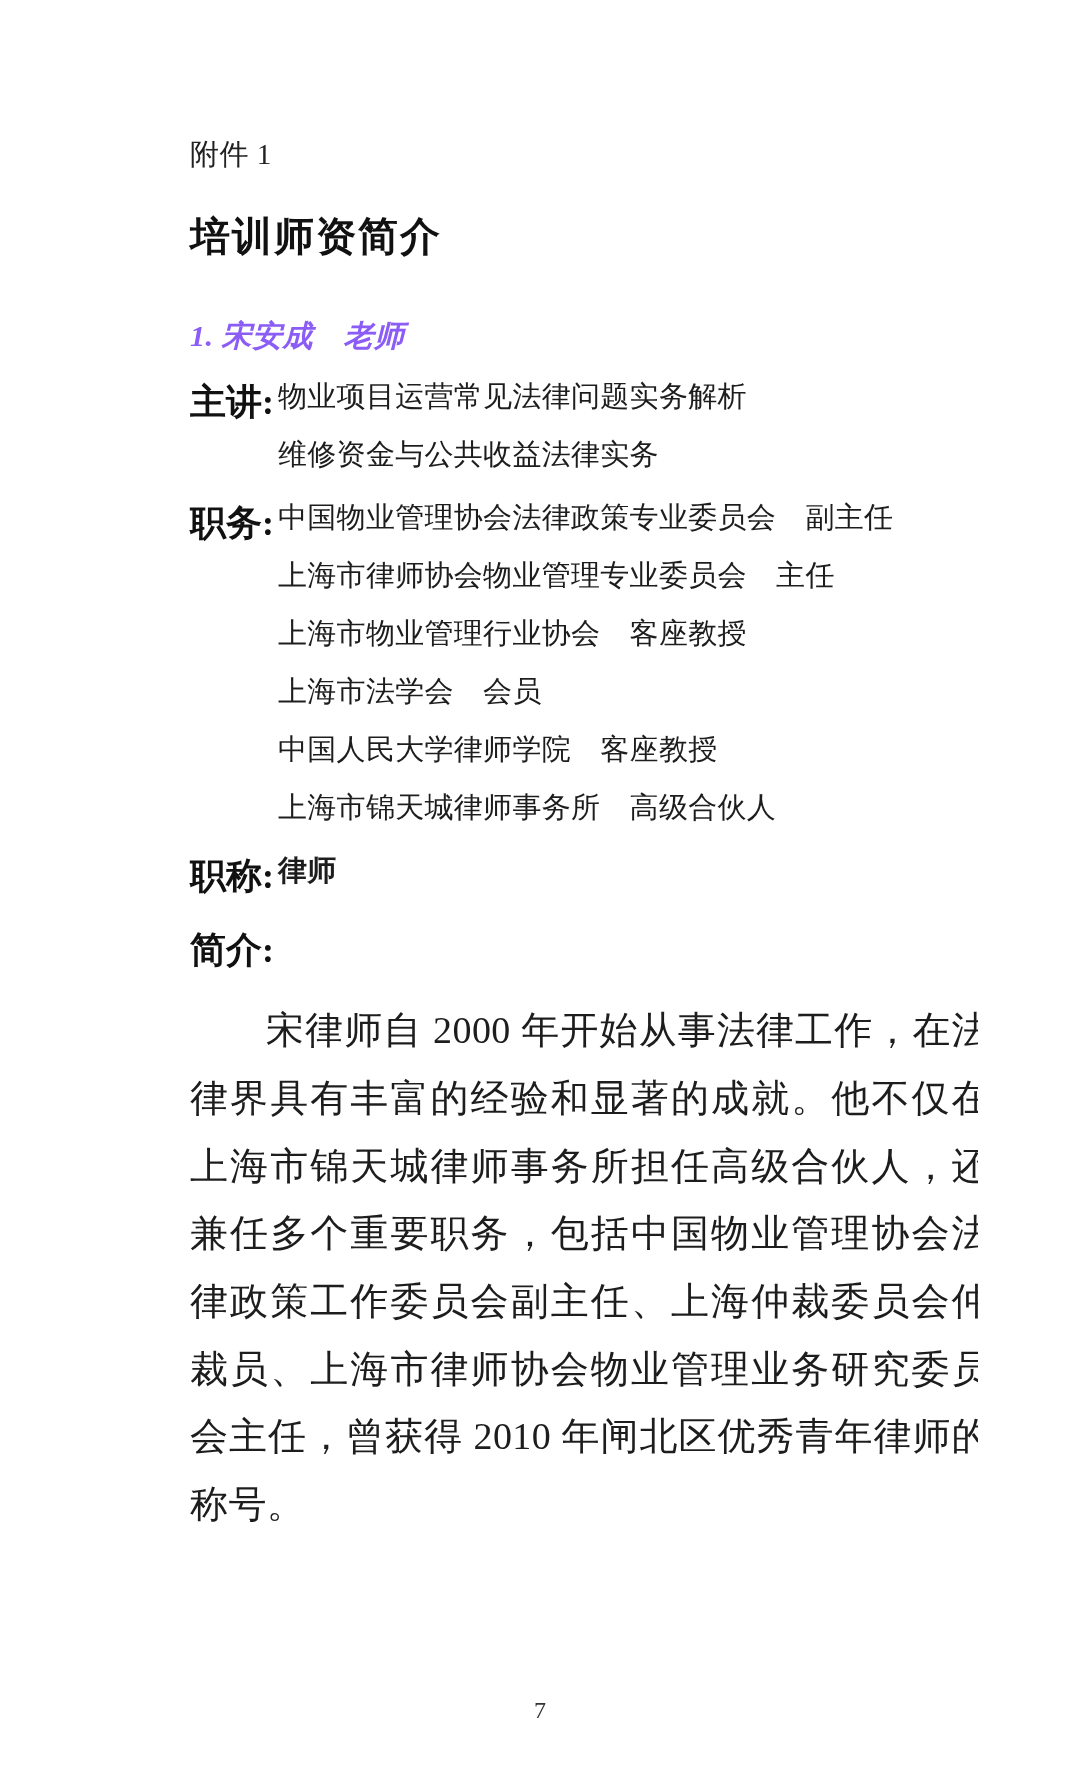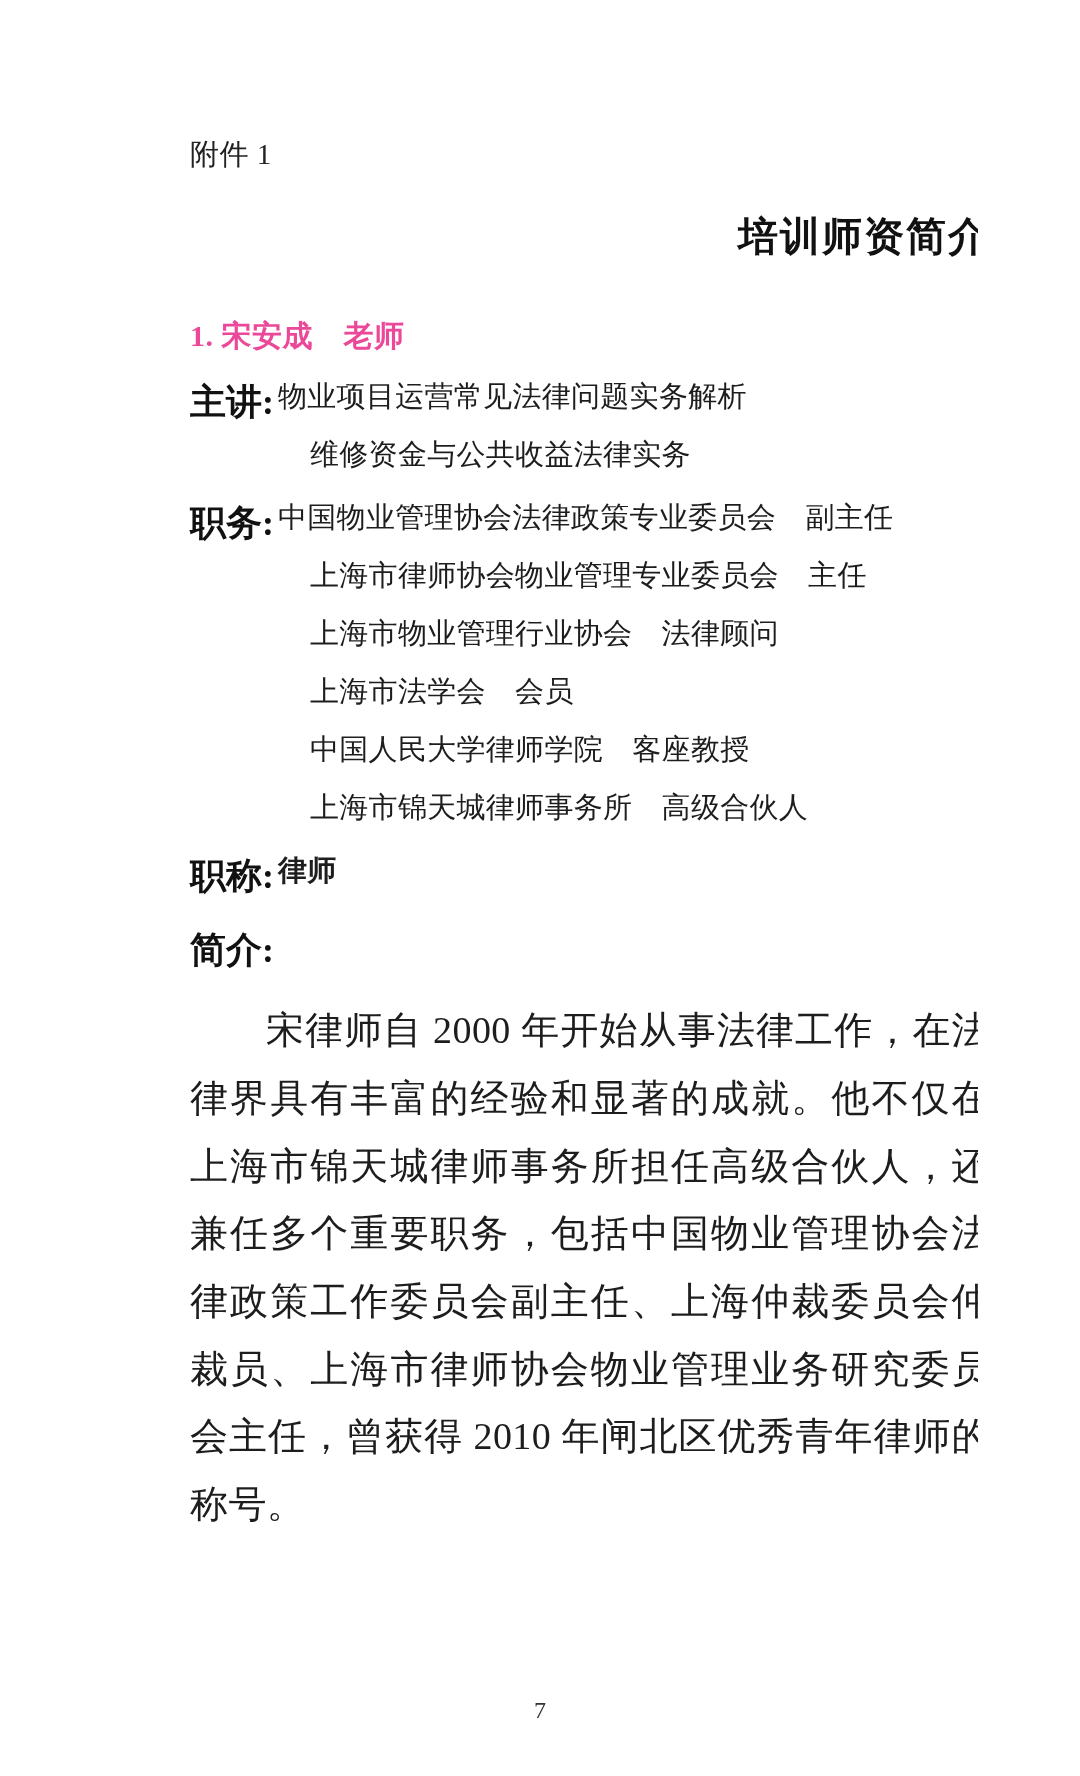--- a/index.html
+++ b/index.html
@@ -31,36 +31,37 @@
   .doc-marker {
     font-size: 29px;
     line-height: 1;
     letter-spacing: 0.5px;
     color: #222;
     padding-top: 140px;
   }
 
   
   .doc-title {
-    text-align: right;
+    text-align: left;
     font-size: 40px;
     font-weight: bold;
     letter-spacing: 2px;
     color: #111;
     margin-top: 40px;
     margin-bottom: 0;
   }
 
   
   .person-heading {
     font-size: 30px;
     font-weight: bold;
     letter-spacing: 0.5px;
-    color: #ec4899;
+    color: #8b5cf6;
     margin-top: 52px;
+    font-style: italic;
   }
 
   
   .field-row {
     display: flex;
     align-items: flex-start;
     margin-top: 16px;
   }
   .field-label {
     flex: 0 0 88px;
@@ -76,21 +77,20 @@
   }
   .field-value-line {
     font-size: 29px;
     line-height: 1.62;
     color: #1d1d1d;
     letter-spacing: 0.3px;
     white-space: nowrap;
   }
   .field-value-line + .field-value-line {
     margin-top: 11px;
-    margin-left: 32px;
   }
 
   .field-row.inline .field-value-line {
     font-weight: bold;
   }
 
   .field-row.label-only .field-label {
     flex: 0 0 auto;
   }
 
@@ -141,21 +141,21 @@
         <div class="field-value-line">物业项目运营常见法律问题实务解析</div>
         <div class="field-value-line">维修资金与公共收益法律实务</div>
       </div>
     </div>
 
     <div class="field-row">
       <div class="field-label">职务:</div>
       <div class="field-values">
         <div class="field-value-line">中国物业管理协会法律政策专业委员会　副主任</div>
         <div class="field-value-line">上海市律师协会物业管理专业委员会　主任</div>
-        <div class="field-value-line">上海市物业管理行业协会　法律顾问</div>
+        <div class="field-value-line">上海市物业管理行业协会　客座教授</div>
         <div class="field-value-line">上海市法学会　会员</div>
         <div class="field-value-line">中国人民大学律师学院　客座教授</div>
         <div class="field-value-line">上海市锦天城律师事务所　高级合伙人</div>
       </div>
     </div>
 
     <div class="field-row inline">
       <div class="field-label">职称:</div>
       <div class="field-values">
         <div class="field-value-line">律师</div>

